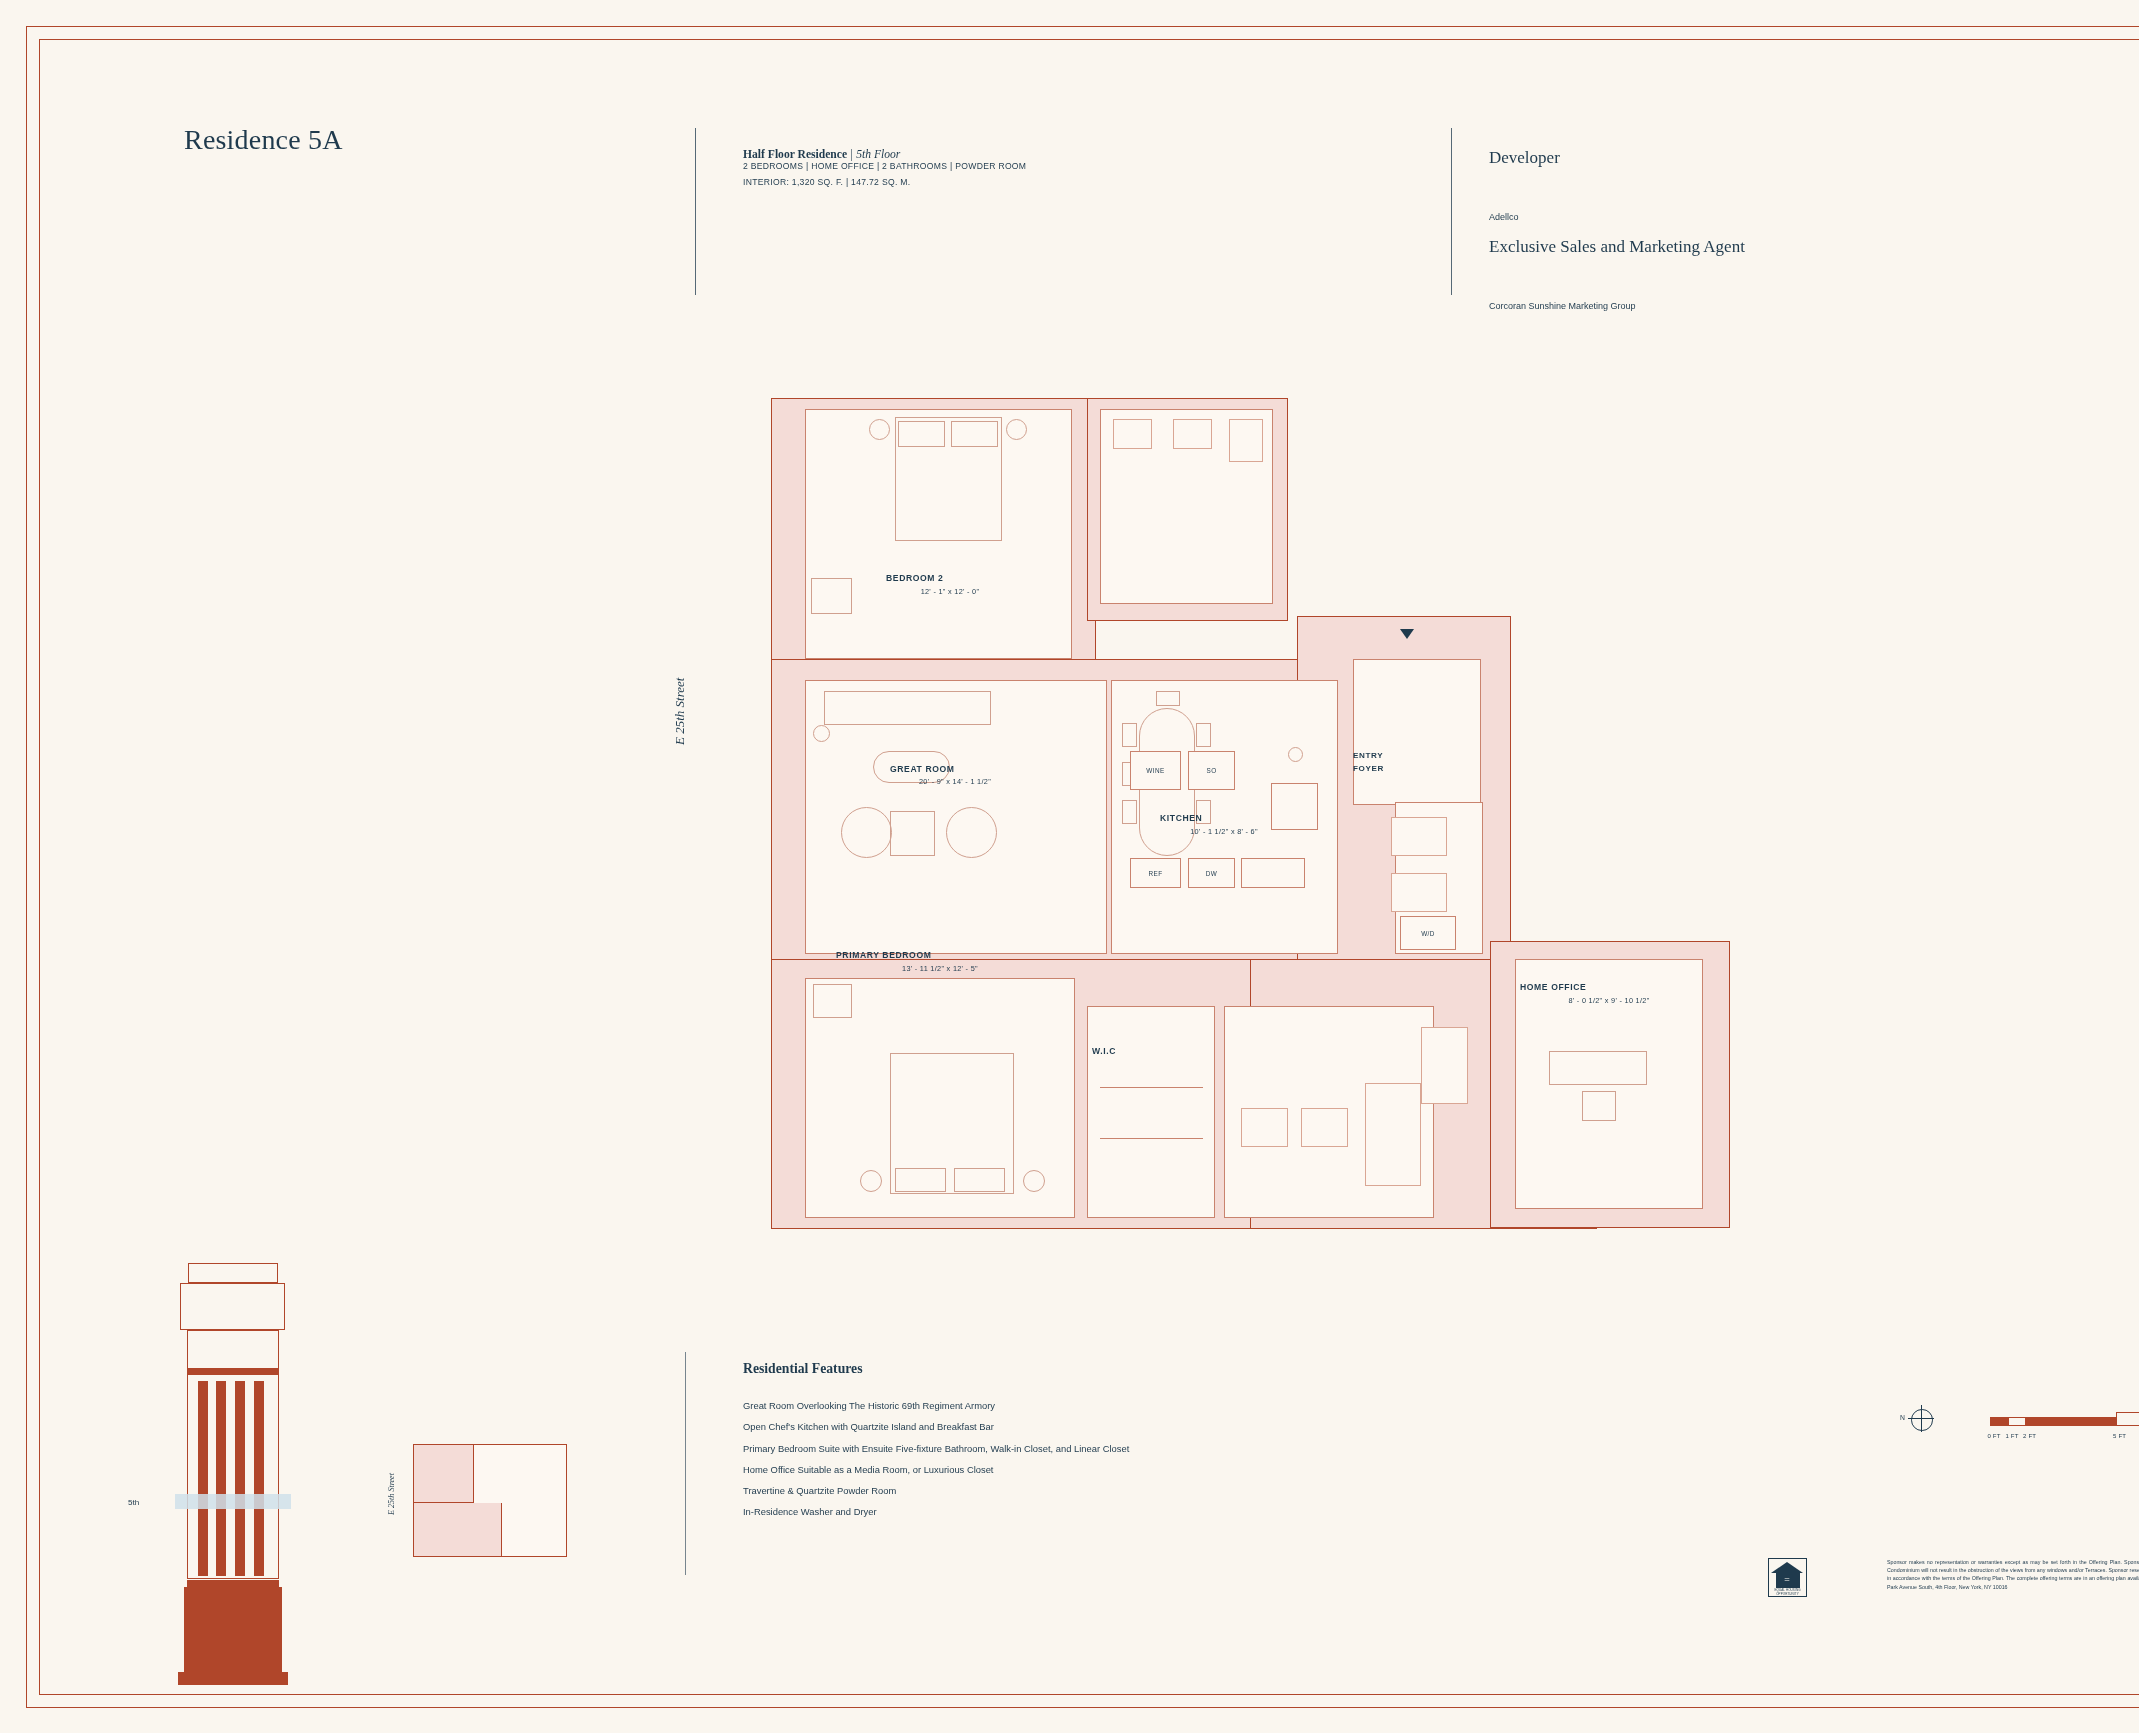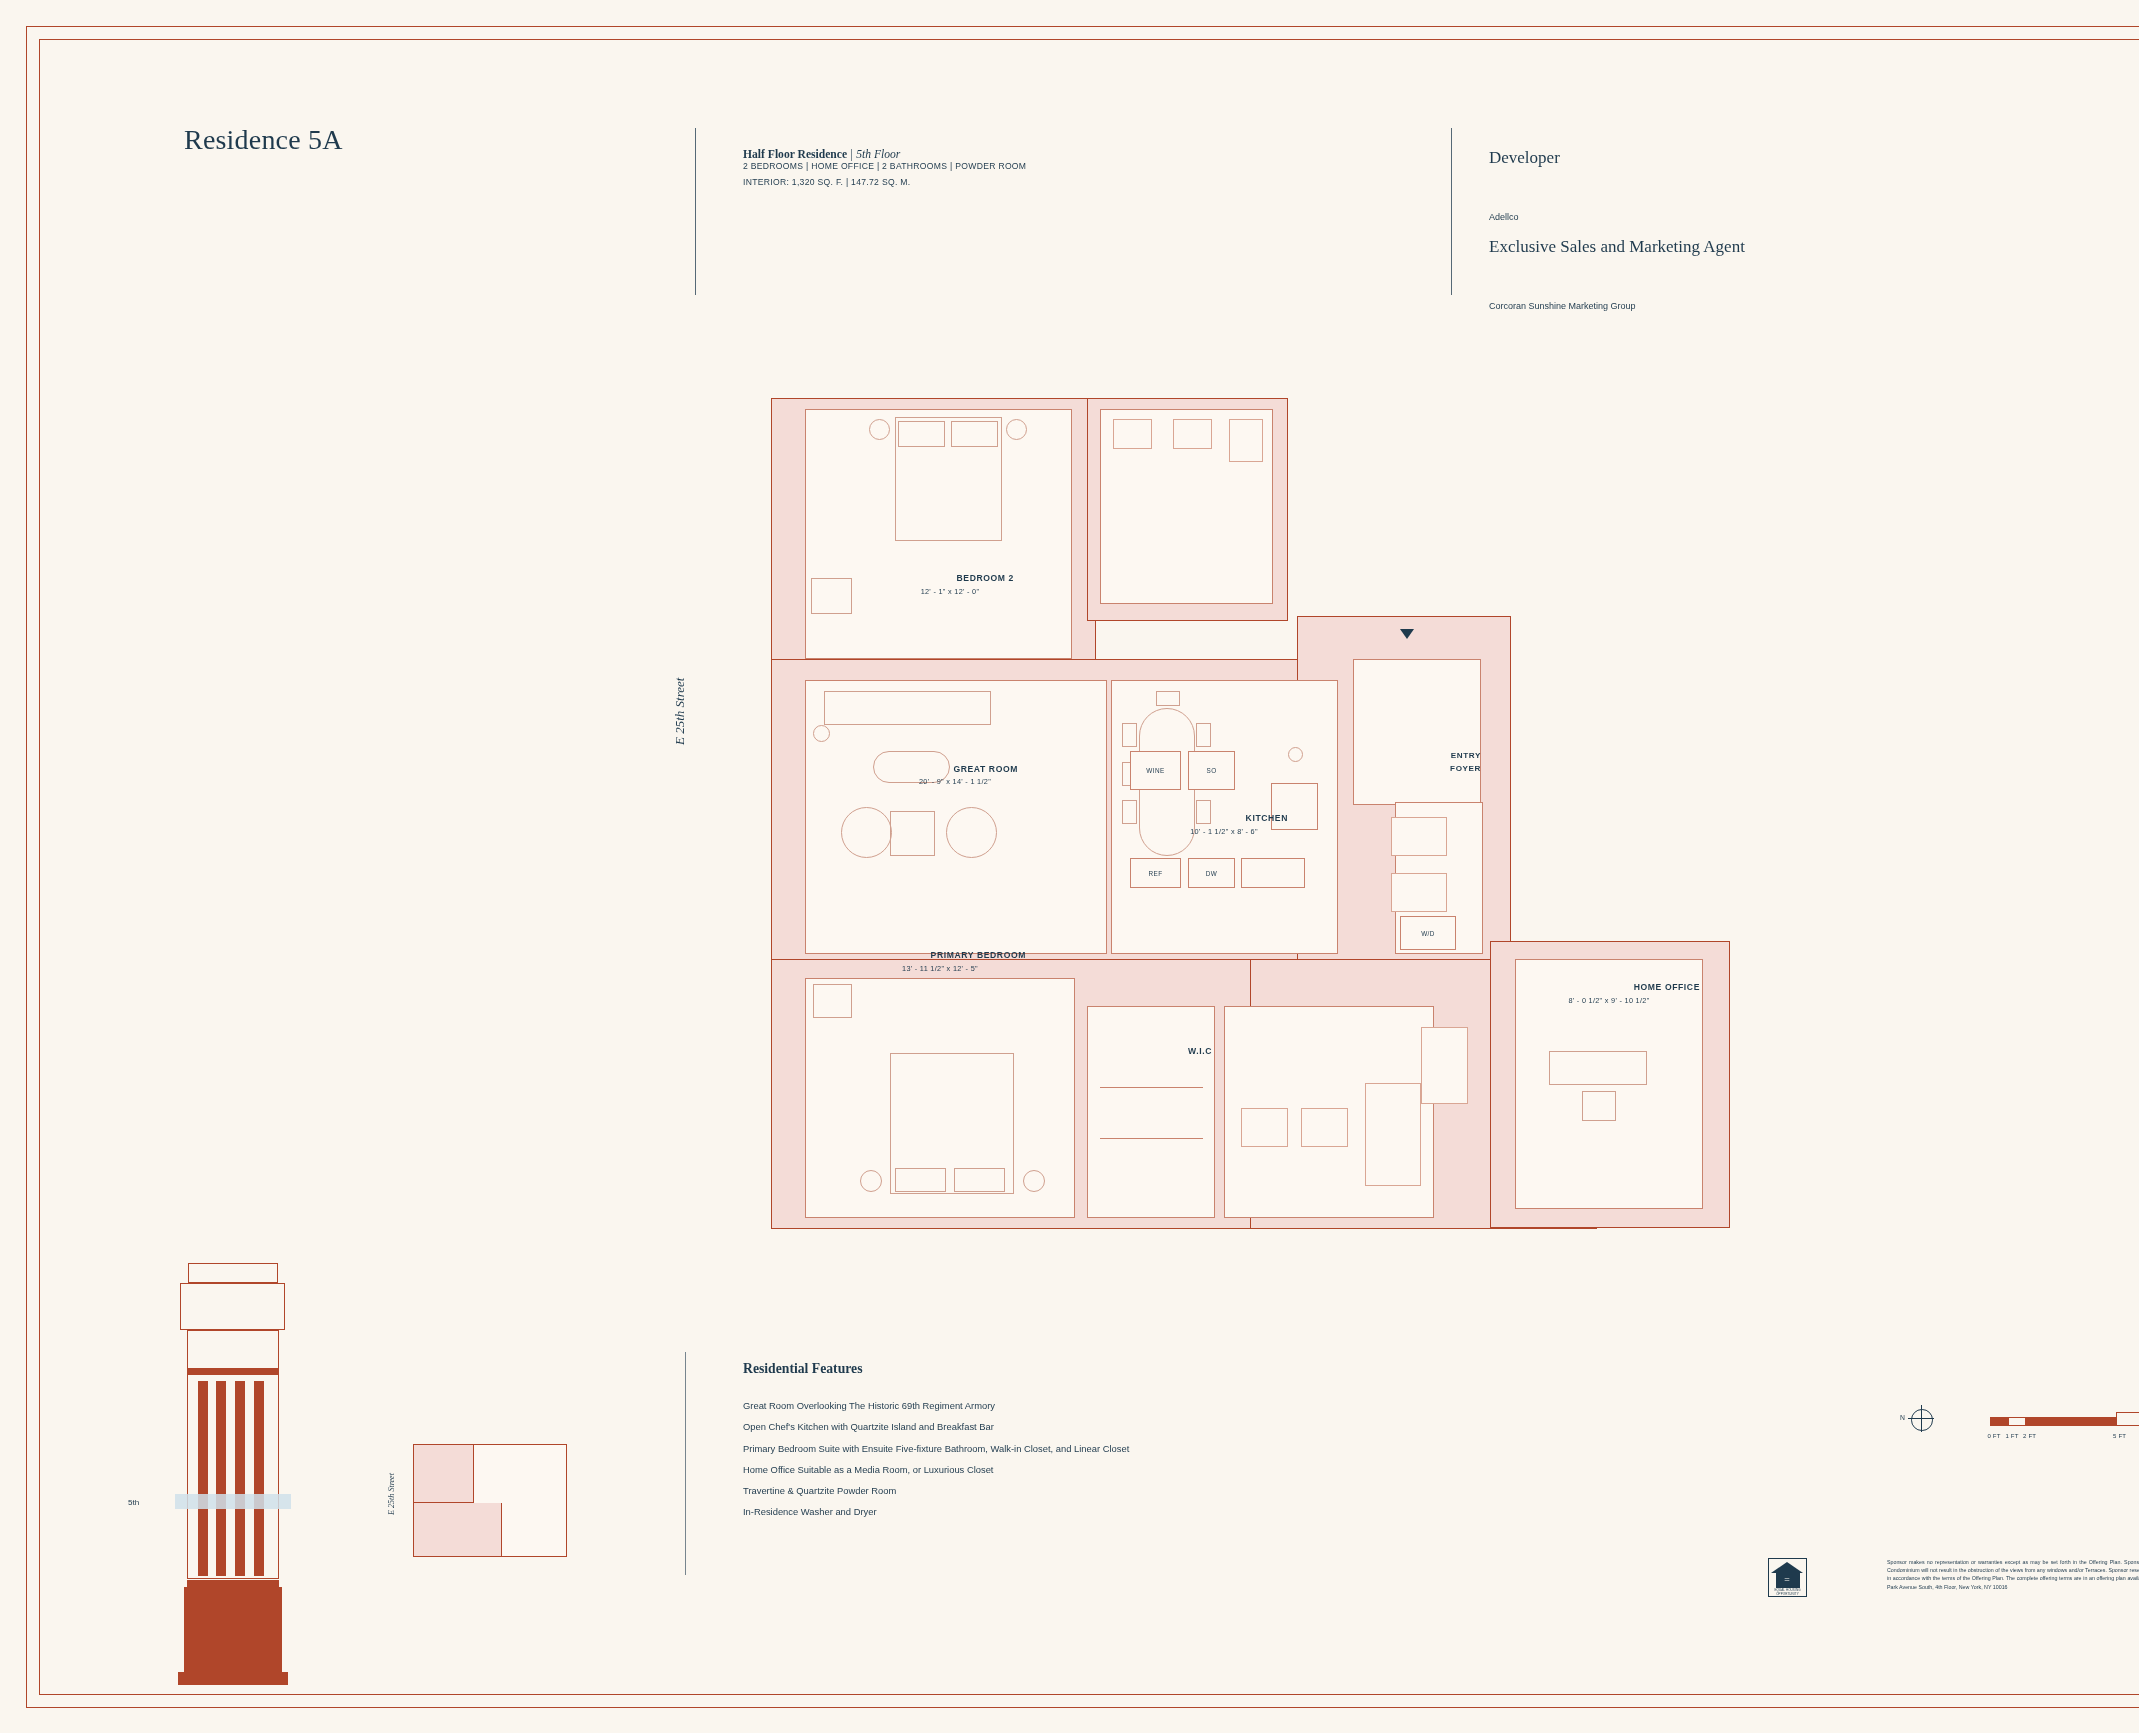--- a/index.html
+++ b/index.html
@@ -114,21 +114,21 @@
   .room-inner {
     position: absolute;
     background: #fdf8f2;
     border: 0.9px solid #c9836e;
     box-sizing: border-box;
   }
   .lite { position: absolute; background: #fdf8f2; border: 0.9px solid #d9a694; box-sizing: border-box; }
   .thin { position: absolute; border-top: 0.9px solid #c9836e; }
   .label {
     position: absolute;
-    text-align: right;
+    text-align: left;
     font-size: 8.6px;
     letter-spacing: 0.6px;
     font-weight: 700;
     color: #1f3a4d;
     white-space: nowrap;
   }
   .dims {
     position: absolute;
     text-align: center;
     font-size: 7.3px;
@@ -417,21 +417,21 @@
 
     <div class="label" style="left:124px; top:188px; width:128px;">BEDROOM 2</div>
     <div class="dims" style="left:124px; top:202px; width:128px;">12' - 1" x 12' - 0"</div>
 
     <div class="label" style="left:128px; top:379px; width:128px;">GREAT ROOM</div>
     <div class="dims" style="left:116px; top:392px; width:154px;">20' - 9" x 14' - 1 1/2"</div>
 
     <div class="label" style="left:398px; top:428px; width:128px;">KITCHEN</div>
     <div class="dims" style="left:387px; top:442px; width:150px;">10' - 1 1/2" x 8' - 6"</div>
 
-    <div class="label" style="left:80px; top:565px; width:184px;">PRIMARY BEDROOM</div>
+    <div class="label" style="left:74px; top:565px; width:184px;">PRIMARY BEDROOM</div>
     <div class="dims" style="left:86px; top:579px; width:184px;">13' - 11 1/2" x 12' - 5"</div>
 
     <div class="label" style="left:758px; top:597px; width:180px;">HOME OFFICE</div>
     <div class="dims" style="left:753px; top:611px; width:188px;">8' - 0 1/2" x 9' - 10 1/2"</div>
 
     <div class="label" style="left:330px; top:661px; width:120px;">W.I.C</div>
 
     <div class="label" style="left:591px; top:366px; width:128px; font-size:8.1px;">ENTRY</div>
     <div class="label" style="left:591px; top:379px; width:128px; font-size:8.1px;">FOYER</div>
   </div>

